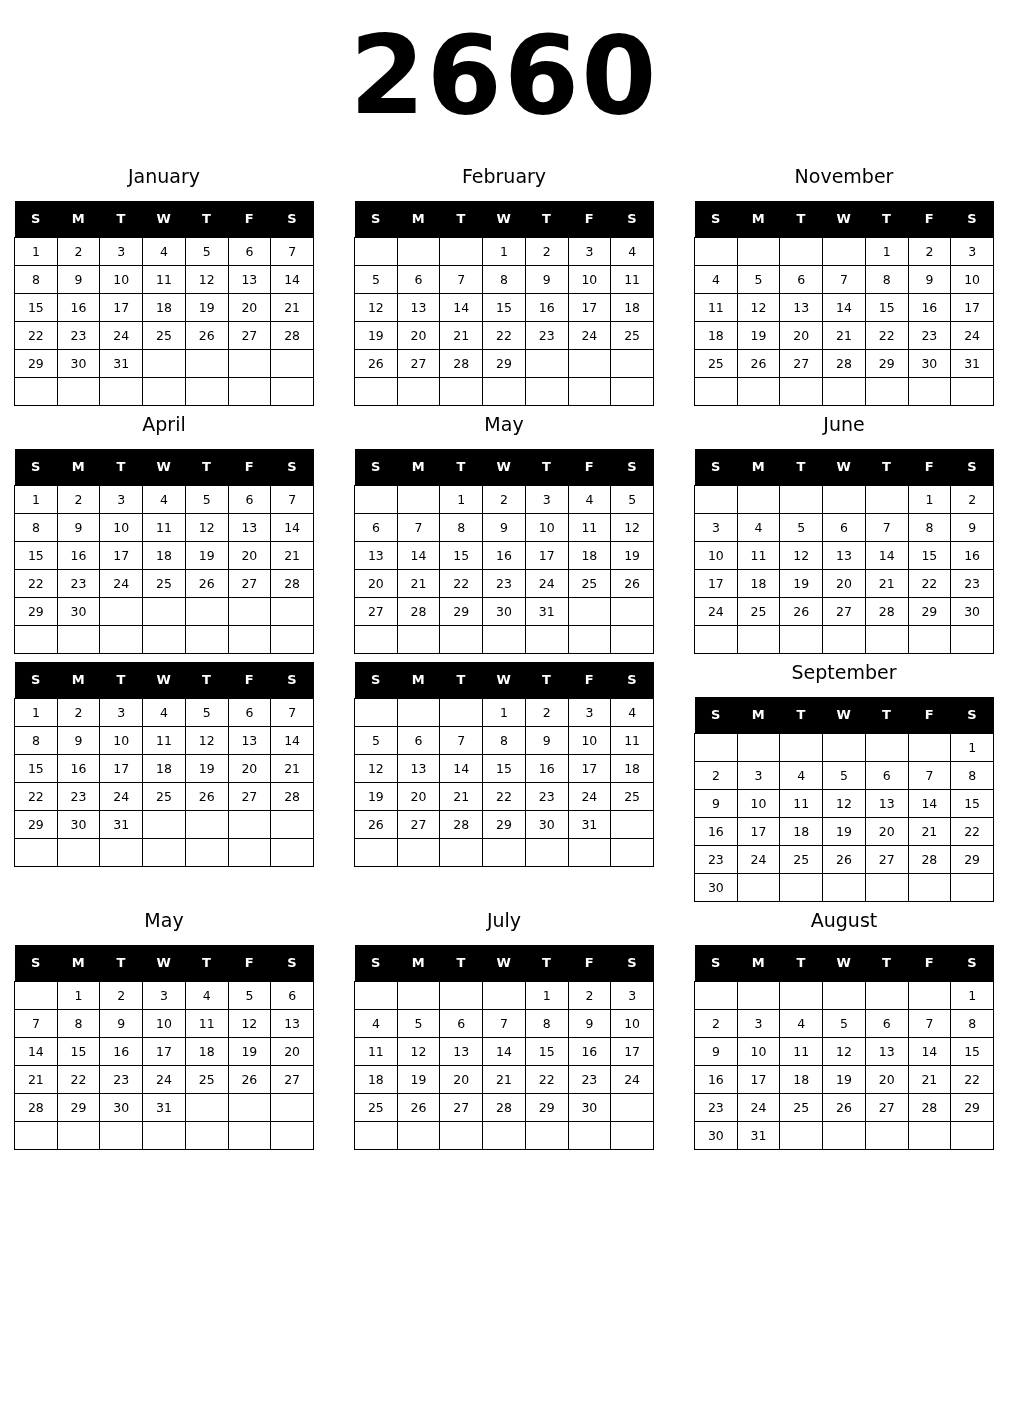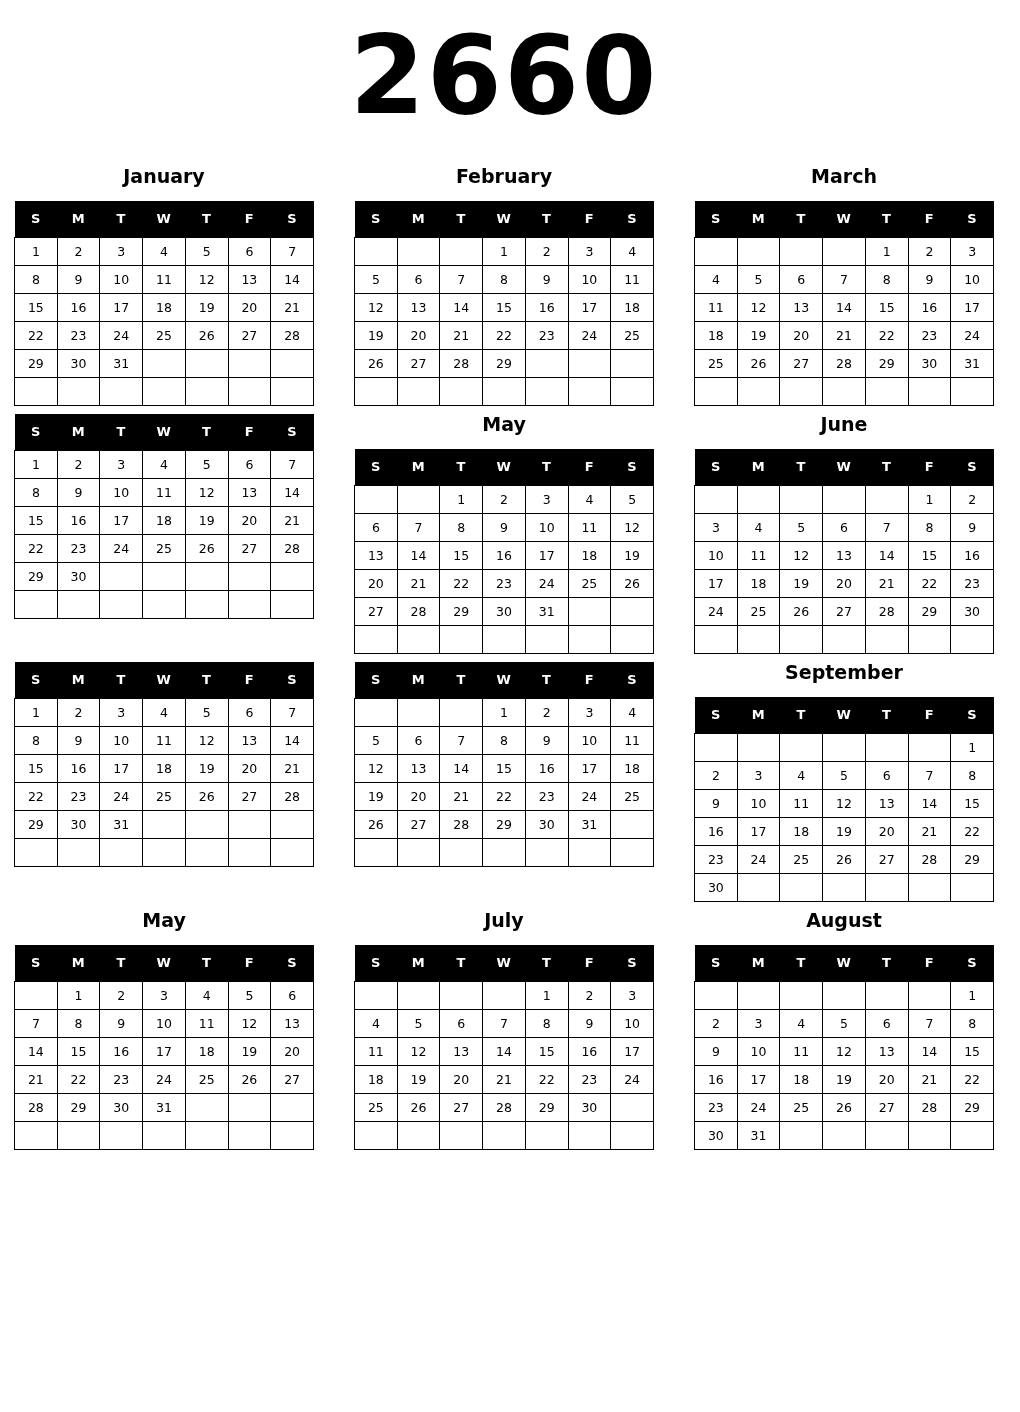--- a/index.html
+++ b/index.html
@@ -39,21 +39,21 @@
     row-gap: 0px;
   }
   .month {
     width: 320px;
     margin-bottom: 0px;
     padding-bottom: 8px;
   }
   .month-name {
     text-align: center;
     font-size: 19px;
-    font-weight: bold;
+    font-weight: normal;
     margin: 0 0 14px 0;
     line-height: 1.1;
   }
   table.cal {
     border-collapse: collapse;
     width: 300px;
     margin: 0 auto;
     table-layout: fixed;
   }
   table.cal thead th {
@@ -224,21 +224,21 @@
               <td class="empty"></td>
               <td class="empty"></td>
               <td class="empty"></td>
               <td class="empty"></td>
               <td class="empty"></td>
             </tr>
           </tbody>
         </table>
       </div>
       <div class="month">
-        <div class="month-name">March</div>
+        <div class="month-name">November</div>
         <table class="cal">
           <thead>
             <tr>
               <th>S</th>
               <th>M</th>
               <th>T</th>
               <th>W</th>
               <th>T</th>
               <th>F</th>
               <th>S</th>
@@ -296,20 +296,21 @@
               <td class="empty"></td>
               <td class="empty"></td>
               <td class="empty"></td>
               <td class="empty"></td>
               <td class="empty"></td>
             </tr>
           </tbody>
         </table>
       </div>
       <div class="month">
+        <div class="month-name">April</div>
         <table class="cal">
           <thead>
             <tr>
               <th>S</th>
               <th>M</th>
               <th>T</th>
               <th>W</th>
               <th>T</th>
               <th>F</th>
               <th>S</th>

